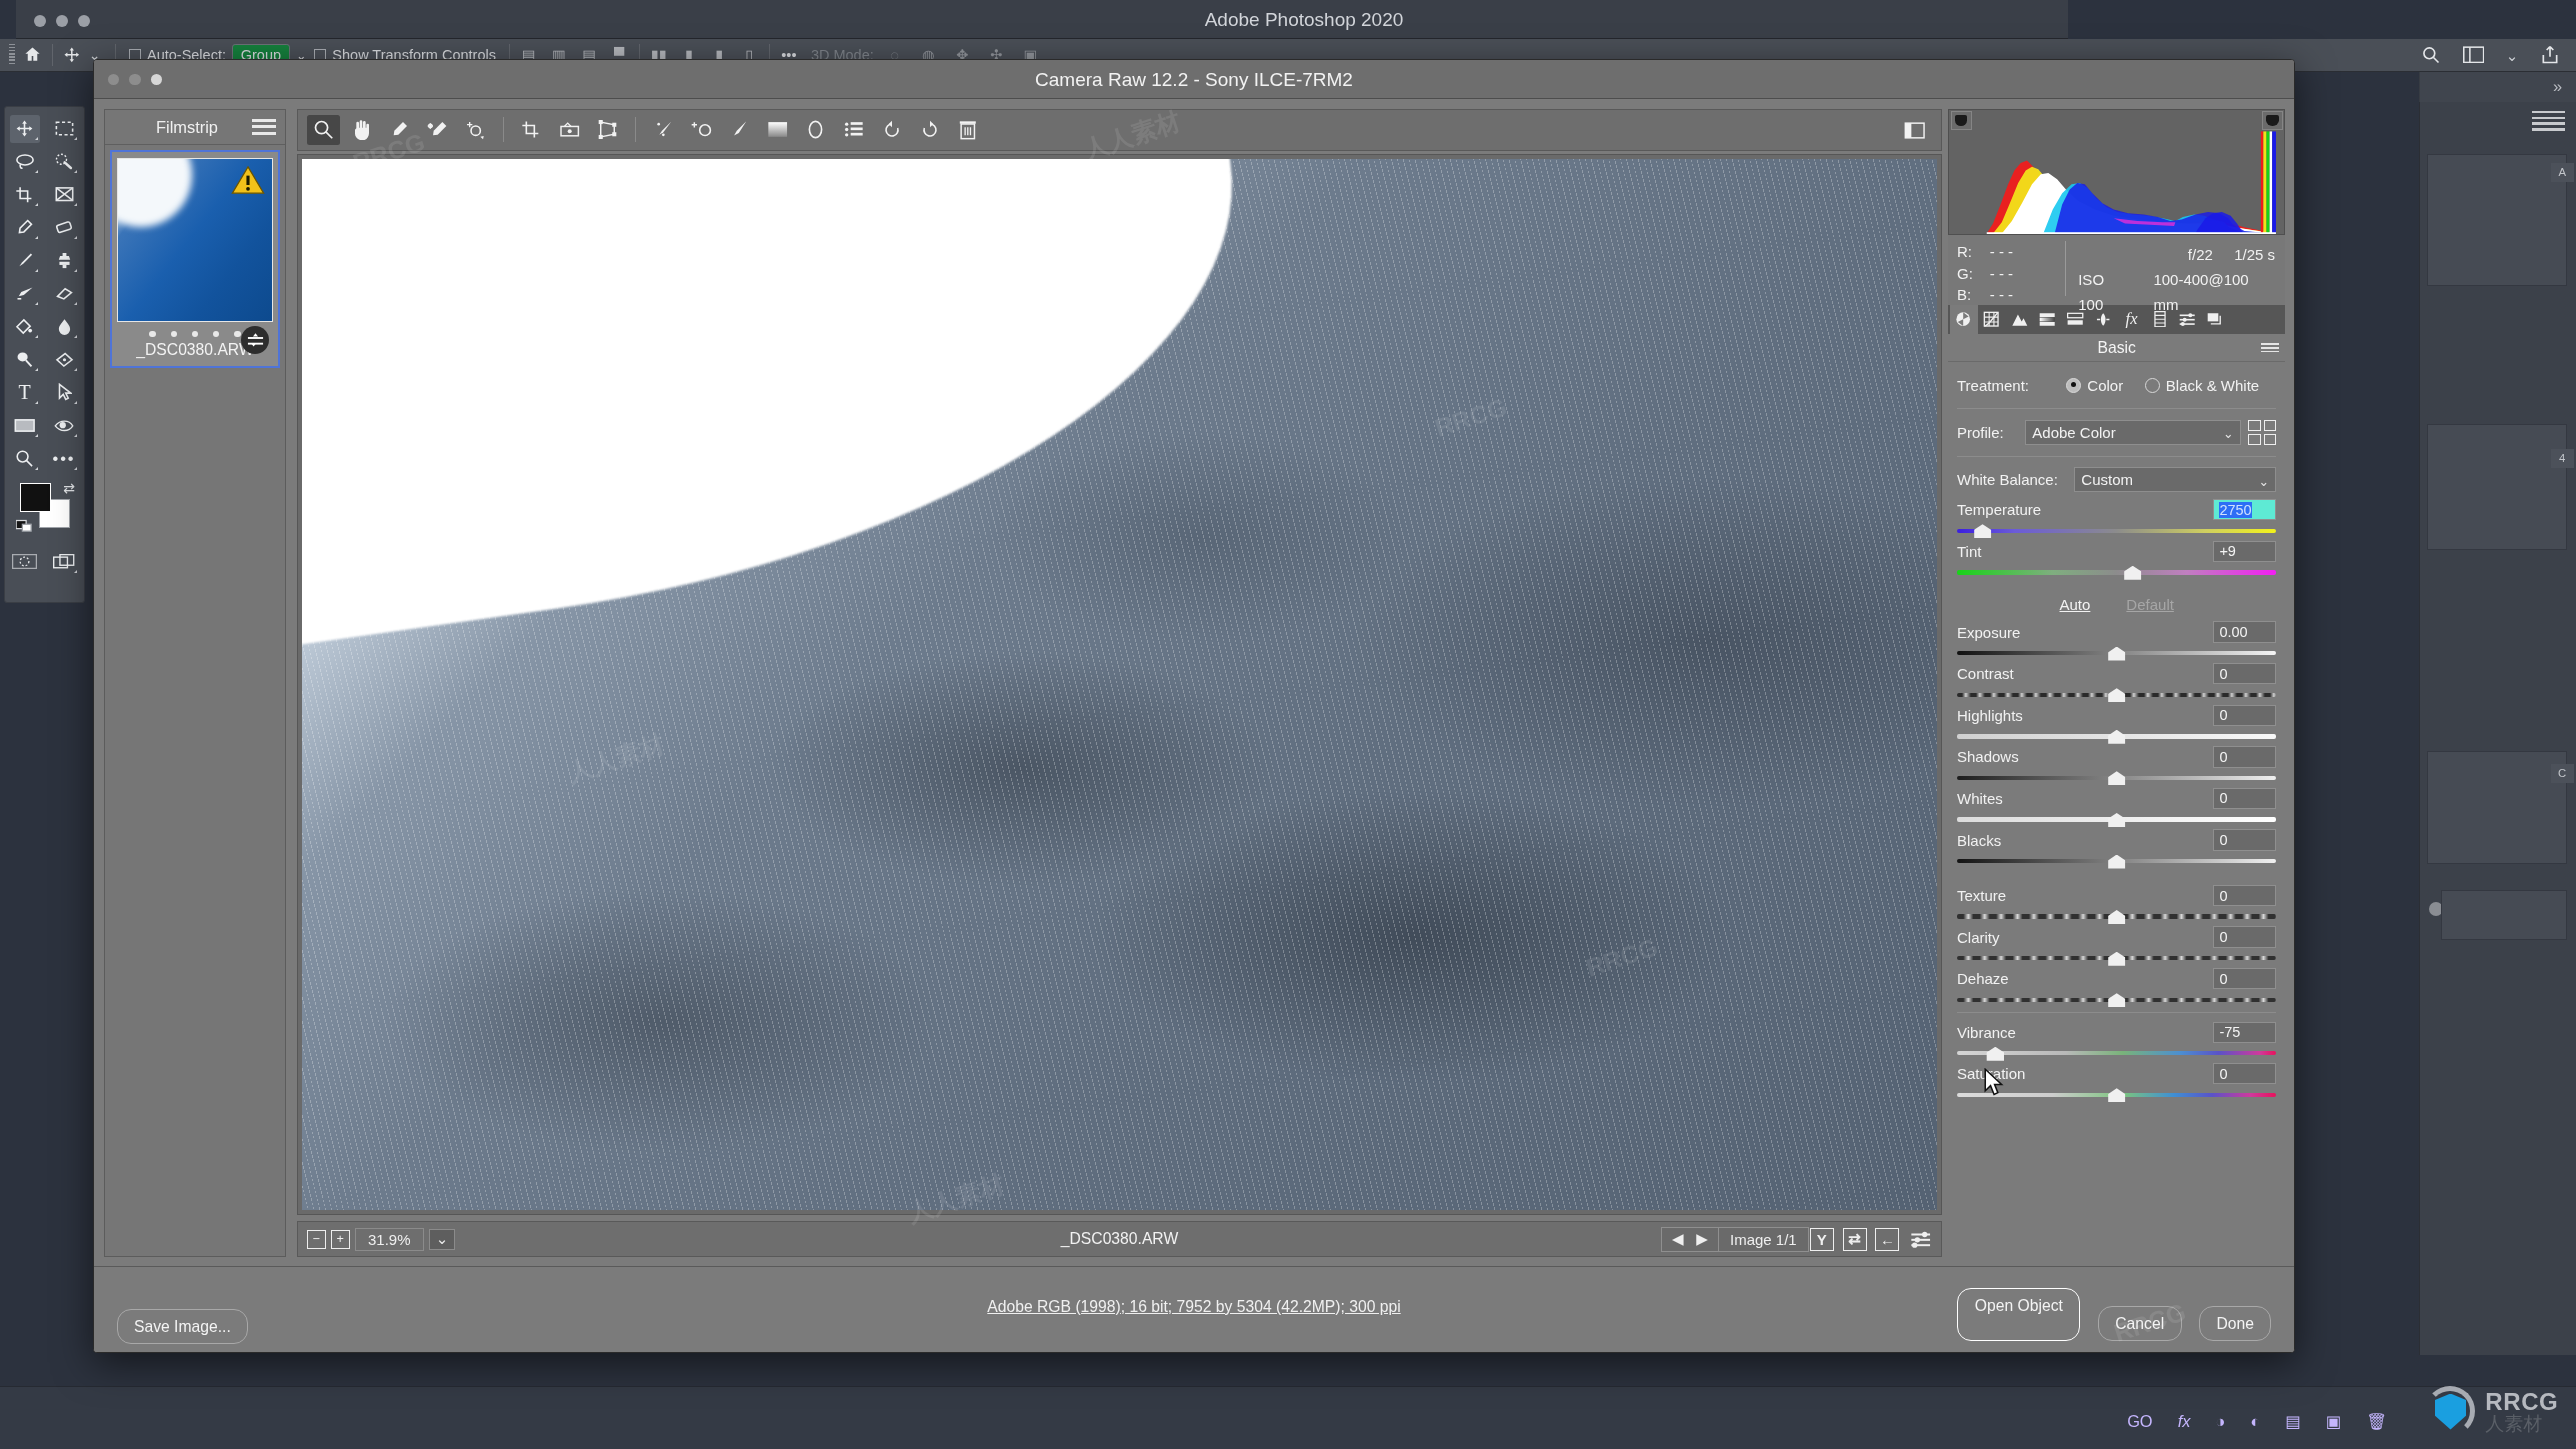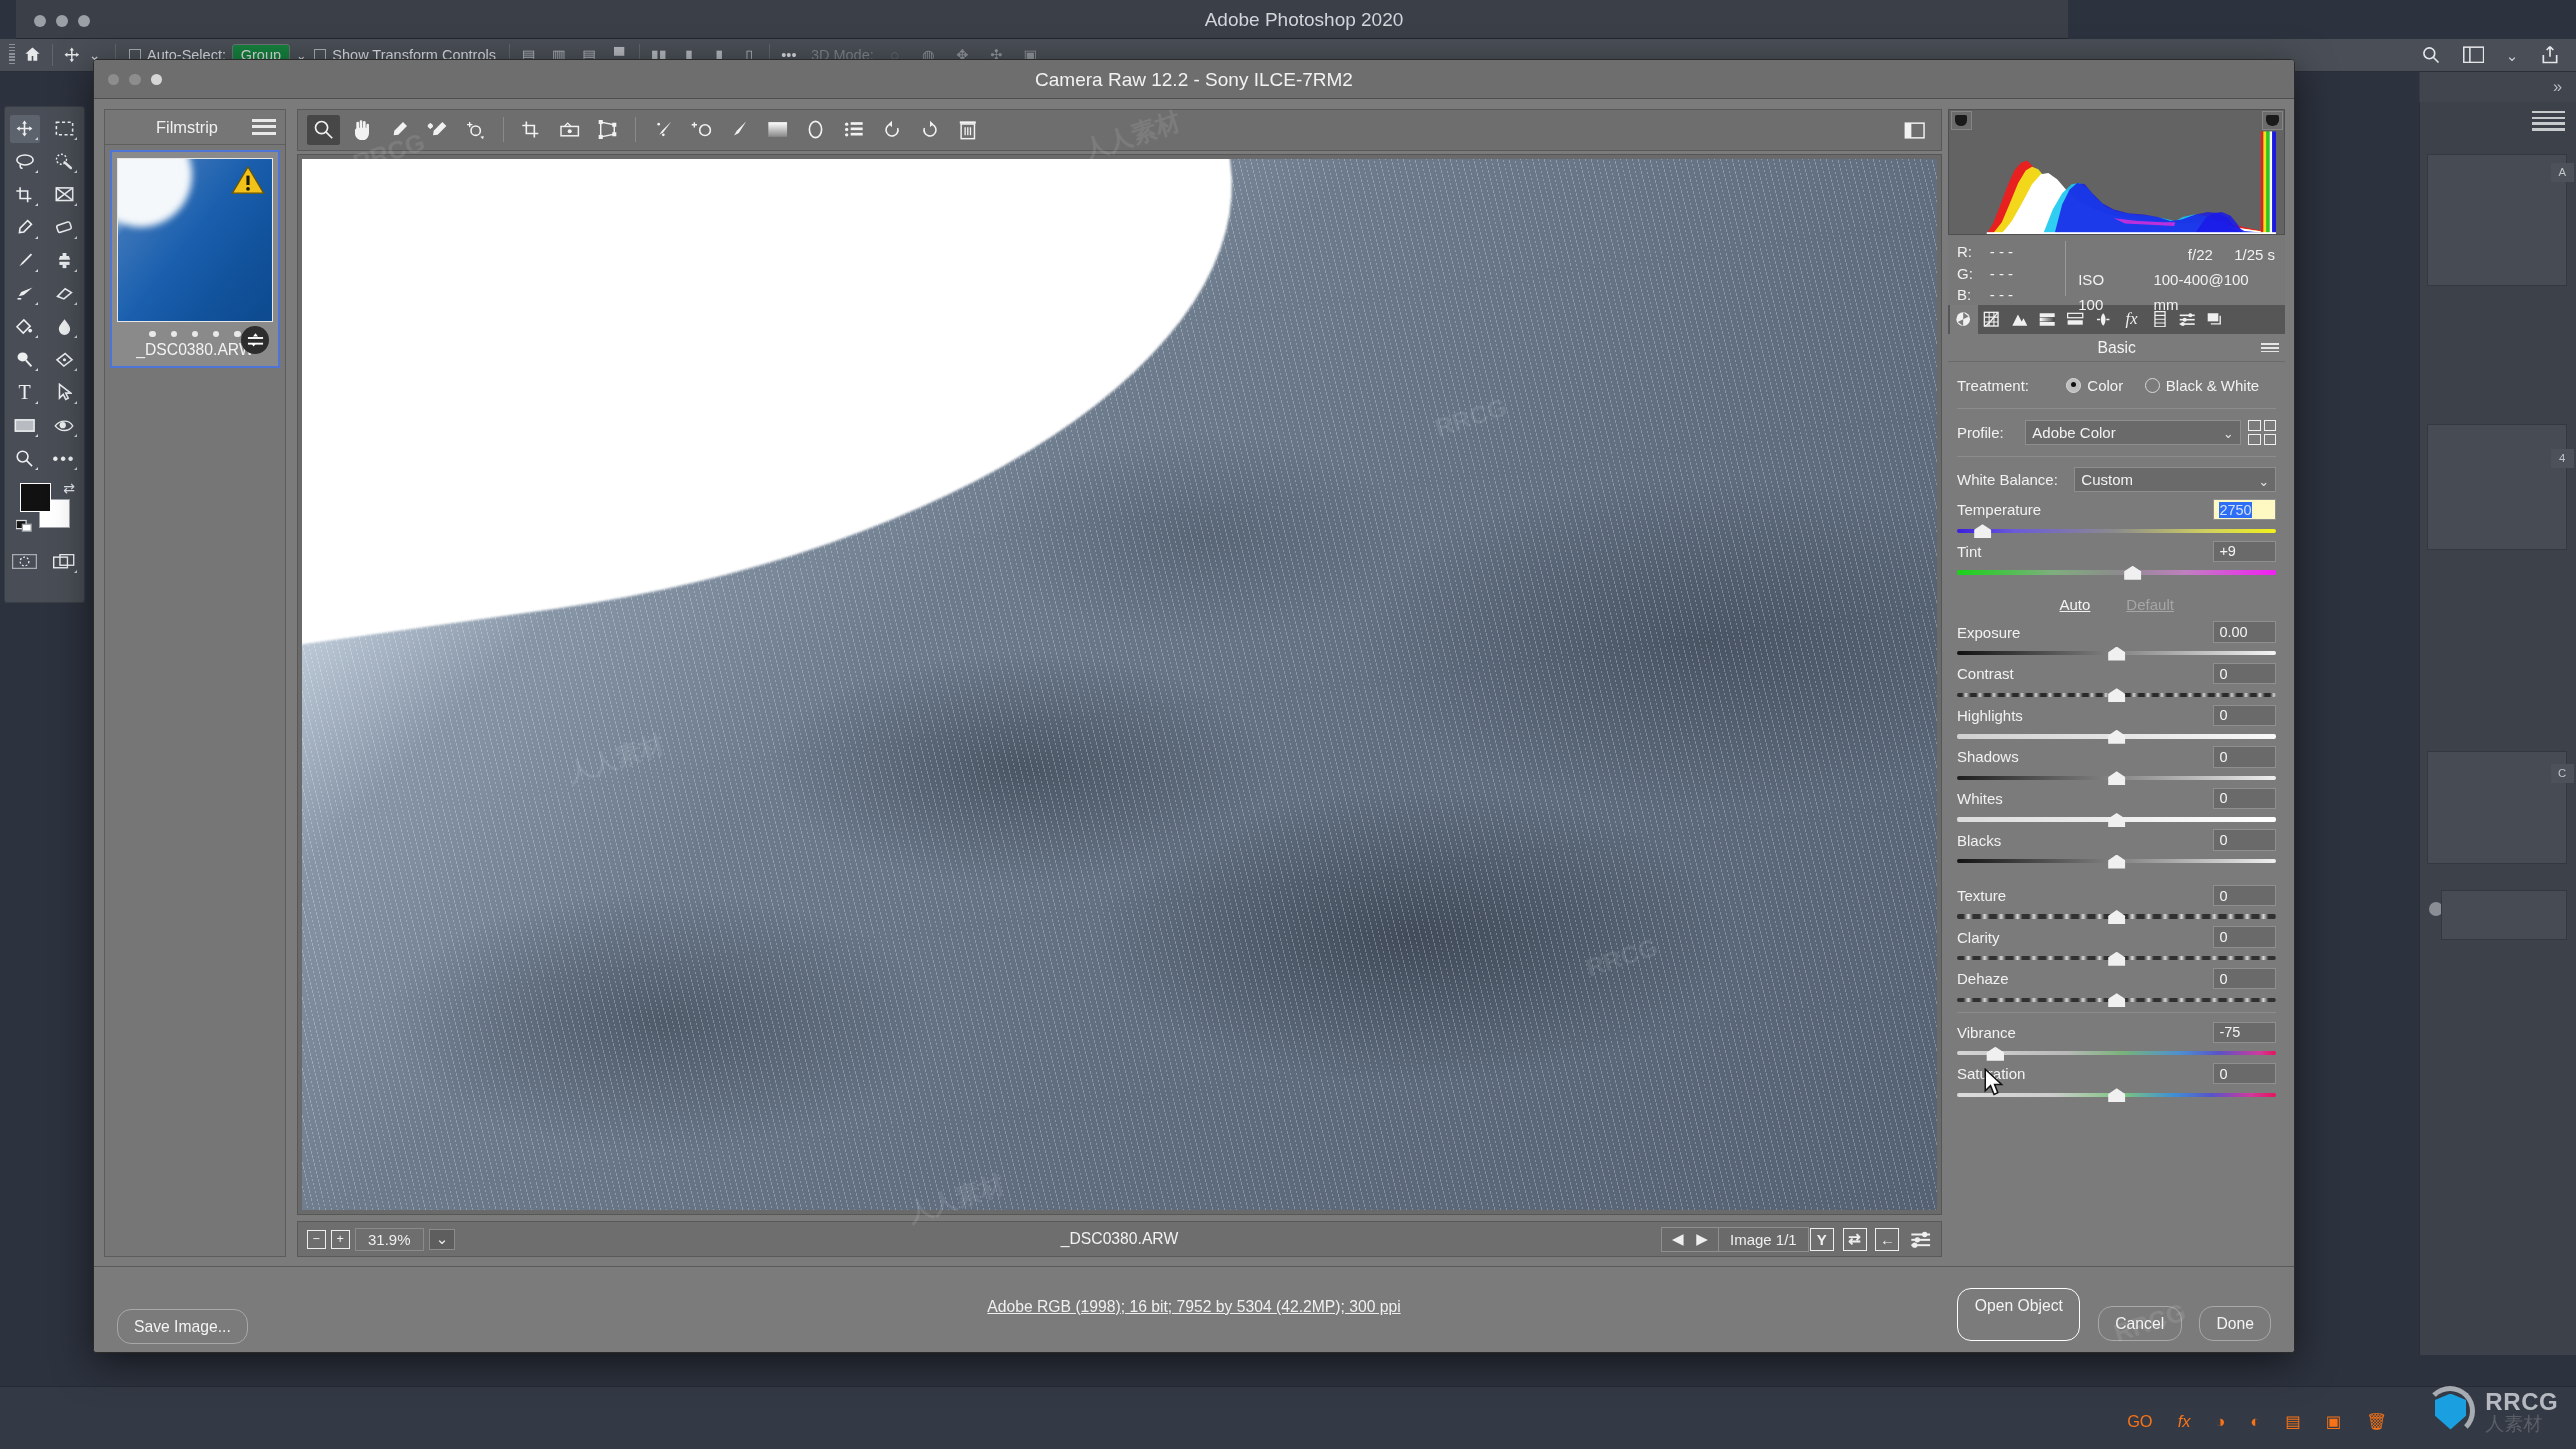--- a/index.html
+++ b/index.html
@@ -66,21 +66,21 @@
   .rd-chev { position:absolute; right:14px; top:5px; color:#b9bcc2; font-size:16.4px; }
   .rd-lines { position:absolute; right:11.3px; top:39px; width:33px; height:21.4px;
     background:repeating-linear-gradient(to bottom,#c8cace 0 2.5px,transparent 2.5px 5.7px); }
   .rd-panel { position:absolute; right:8.8px; width:140px; background:#464b54; border:0.6px solid #343841; }
   .rd-tab { position:absolute; right:2.5px; width:22.6px; height:19px; background:#4c515a; color:#c3c6cb; font-size:11.3px; text-align:center; line-height:19px; }
 
   .ps-statusbar {
     position:absolute; left:0; bottom:0; width:2576px; height:63px; background:#343a45;
     border-top:0.6px solid #262a32;
   }
-  .sb-icons { position:absolute; right:189px; bottom:17.6px; display:flex; gap:25px; color:#f97316; font-size:16.4px; align-items:center; }
+  .sb-icons { position:absolute; right:189px; bottom:17.6px; display:flex; gap:25px; color:#c4b5fd; font-size:16.4px; align-items:center; }
 
   .rrcg { position:absolute; right:10px; bottom:6.3px; width:145px; height:63px; display:flex; align-items:center; gap:6.3px; }
   .rrcg-mark { width:58px; height:58px; position:relative; }
   .rrcg-ring { position:absolute; inset:3.8px; border-radius:50%; border:5.7px solid #a7abb2; border-left-color:transparent; border-bottom-color:transparent; }
   .rrcg-shield { position:absolute; left:14px; top:11.3px; width:31px; height:36px; background:#1a9fe0;
      clip-path: polygon(50% 0,100% 18%,100% 62%,50% 100%,0 62%,0 18%); }
   .rrcg-txt { color:#b6b9bf; line-height:1.05; }
   .rrcg-txt .a { font-size:24px; font-weight:bold; letter-spacing:0.6px; }
   .rrcg-txt .b { font-size:19px; color:#5a5f67; }
 
@@ -192,21 +192,21 @@
   .select { flex:1; background:#6a6a6a; border:0.6px solid #8e8e8e; height:25px; display:flex; align-items:center; padding:0 6.3px; position:relative; }
   .select .car { position:absolute; right:6.3px; top:5.7px; color:#e8e8e8; font-size:12.6px; }
   .grid-icon { width:28px; height:25px; margin-left:7.5px; display:grid; grid-template-columns:1fr 1fr; grid-gap:3.1px; }
   .grid-icon i { border:1.3px solid #eee; display:block; }
 
   .sl { margin-bottom:1.3px; }
   .sl-top { display:flex; align-items:center; height:26.4px; }
   .sl-name { flex:1; }
   .sl-val { width:63px; height:21.4px; background:#6a6a6a; border:0.6px solid #8f8f8f; color:#f4f4f4;
      font-size:14.5px; display:flex; align-items:center; padding-left:5px; }
-  .sl-val.sel { background:#fef9c3; }
+  .sl-val.sel { background:#5eead4; }
   .sl-val.sel span { background:#2d6ef5; color:#cfe0ff; }
   .track { position:relative; height:12.6px; margin-top:1.3px; }
   .track .bar { position:absolute; left:0; right:0; top:4.4px; height:4.4px; border-radius:1.9px; }
   .knob { position:absolute; top:0px; width:17.6px; height:14px; background:#f0f0f0;
      clip-path: polygon(50% 0, 100% 42%, 100% 100%, 0 100%, 0 42%); transform:translateX(-8.8px); }
   .bar.temp { background:linear-gradient(90deg,#3b1fe0,#6b5bd8 18%,#8c8c8c 50%,#cfcf60 78%,#f2f21a); }
   .bar.tint { background:linear-gradient(90deg,#18d318,#7fae7f 30%,#8c8c8c 50%,#c07fc0 72%,#f21ef2); }
   .bar.exp { background:linear-gradient(90deg,#111,#f5f5f5); }
   .bar.contrast { background:repeating-linear-gradient(90deg,#2a2a2a 0 5px,#cfcfcf 8.8px,#2a2a2a 14px); }
   .bar.hl { background:linear-gradient(90deg,#d0d0d0,#f8f8f8); }

